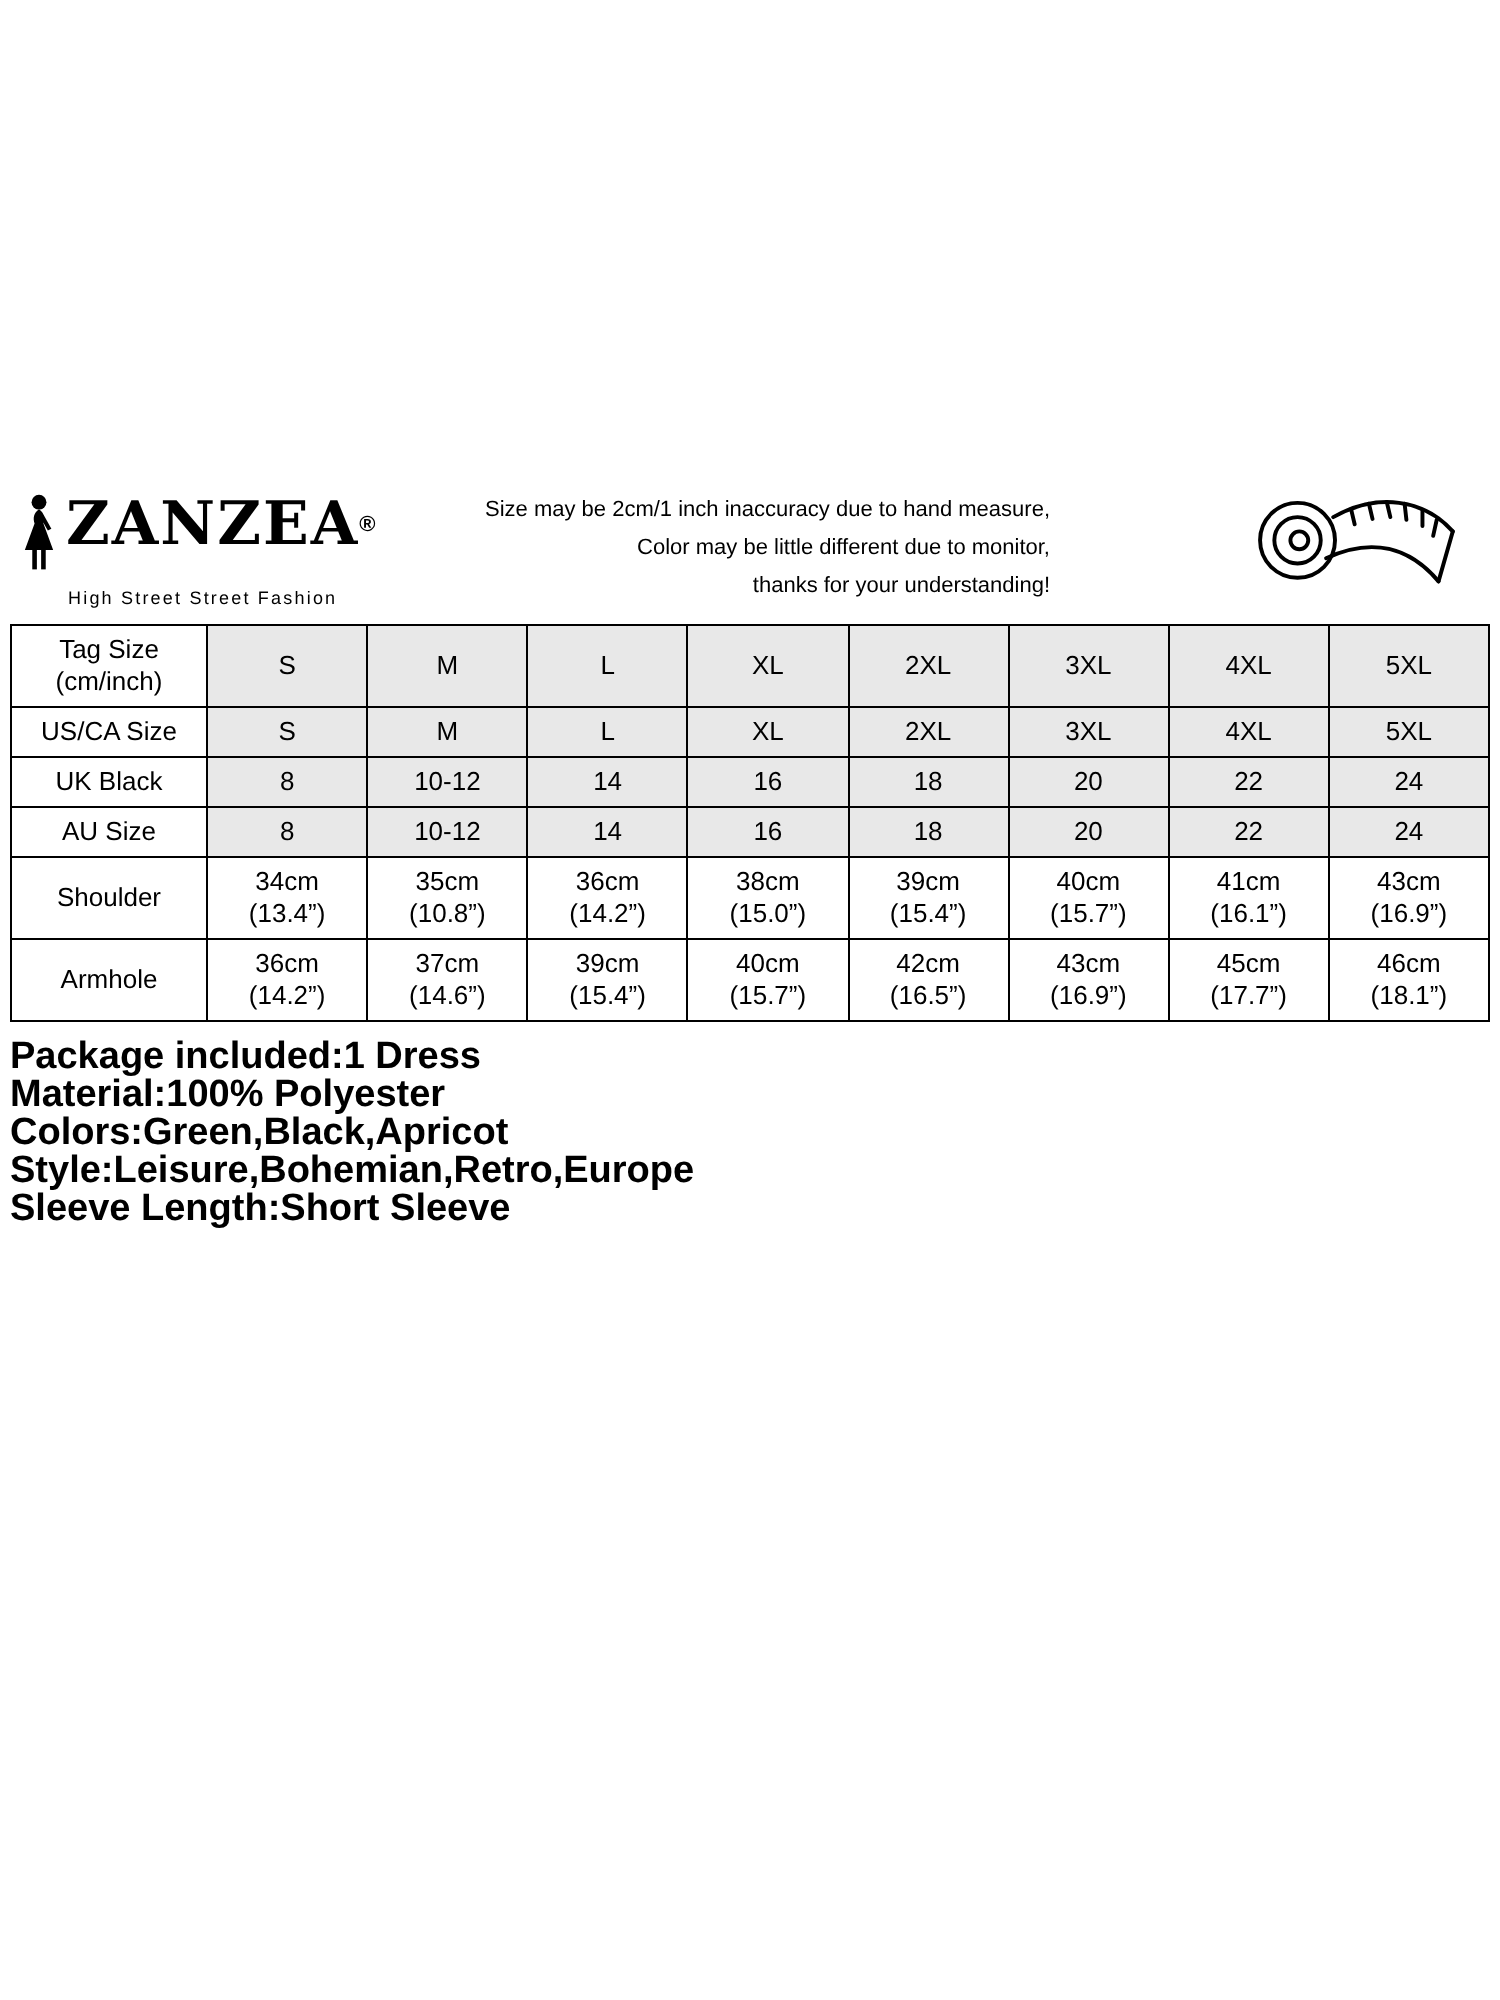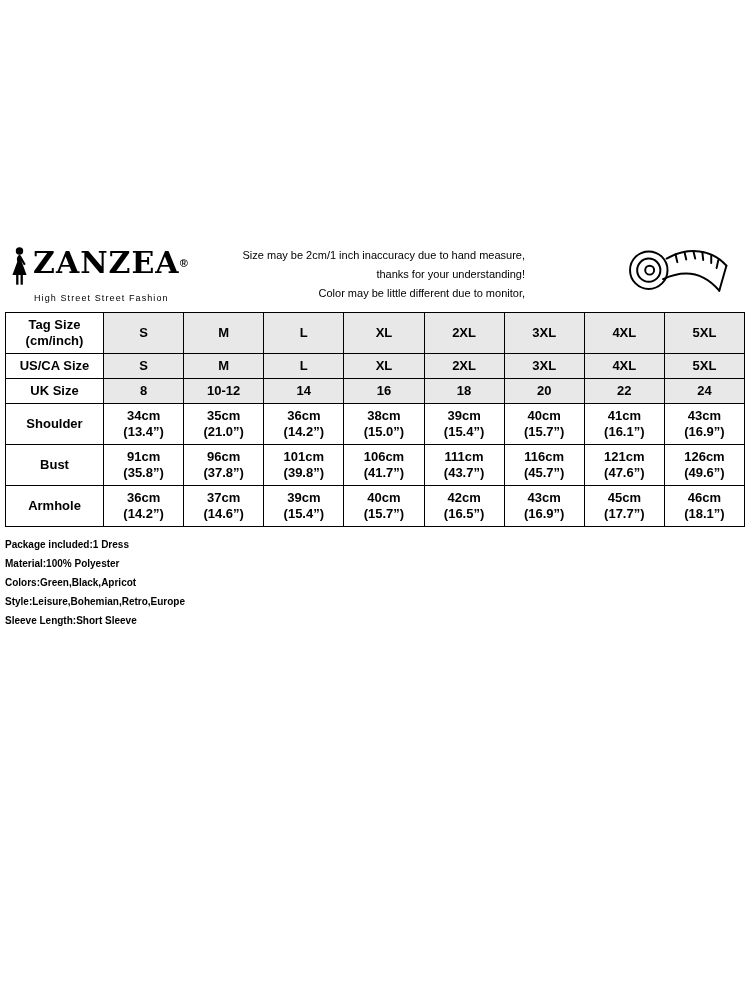--- a/index.html
+++ b/index.html
@@ -28,33 +28,33 @@
   .disclaimer {
     position: absolute; left: 185px; top: 8px; width: 340px;
     text-align: right; font-weight: normal; font-size: 11px; line-height: 19px;
   }
   .tape { position: absolute; right: 12px; top: 0; }
 
   
   table.size-table {
     width: 740px; margin: 4px 5px 0 5px;
     border-collapse: collapse; table-layout: fixed;
-    font-weight: bold; font-size: 13px;
+    font-weight: normal; font-size: 13px;
   }
   table.size-table td {
     border: 1px solid #000;
     text-align: center; vertical-align: middle;
     white-space: pre-line;
     padding: 4px 1px; line-height: 16px;
   }
   td.label-cell { width: 95px; }
   td.shaded { background: #e8e8e8; }
 
   
-  .details { margin: 8px 0 0 5px; font-weight: bold; font-size: 10px; line-height: 19px; }
+  .details { margin: 8px 0 0 5px; font-weight: bold; font-size: 19px; line-height: 19px; }
 </style>
 </head>
 <body>
 
 <div class="page">
   <div class="content">
 
     <div class="header">
 
       <div class="logo-block">
@@ -70,22 +70,22 @@
           </span>
           <span>
             <span class="brand-name">ZANZEA</span><span class="reg">®</span>
           </span>
         </div>
         <div class="tagline">High Street Street Fashion</div>
       </div>
 
       <div class="disclaimer">
         <div>Size may be 2cm/1 inch inaccuracy due to hand measure,</div>
+        <div>Color may be little different due to monitor,</div>
         <div>thanks for your understanding!</div>
-        <div>Color may be little different due to monitor,</div>
       </div>
 
       <div class="tape">
         <svg viewBox="0 0 130 75" width="116" height="67" aria-hidden="true">
           <g fill="none" stroke="#000" stroke-width="2.2" stroke-linecap="round">
             <circle cx="30" cy="36" r="21"></circle>
             <circle cx="30" cy="36" r="13"></circle>
             <circle cx="31" cy="36" r="5"></circle>
             <path d="M50 23 C75 9 101 13 117 31"></path>
             <path d="M46 46 C72 34 93 40 109 59"></path>
@@ -120,67 +120,59 @@
             <td class="shaded">S</td>
             <td class="shaded">M</td>
             <td class="shaded">L</td>
             <td class="shaded">XL</td>
             <td class="shaded">2XL</td>
             <td class="shaded">3XL</td>
             <td class="shaded">4XL</td>
             <td class="shaded">5XL</td>
           </tr>
           <tr>
-            <td class="label-cell">UK Size</td>
+            <td class="label-cell">UK Black</td>
             <td class="shaded">8</td>
             <td class="shaded">10-12</td>
             <td class="shaded">14</td>
             <td class="shaded">16</td>
             <td class="shaded">18</td>
             <td class="shaded">20</td>
             <td class="shaded">22</td>
             <td class="shaded">24</td>
           </tr>
           <tr>
+            <td class="label-cell">AU Size</td>
+            <td class="shaded">8</td>
+            <td class="shaded">10-12</td>
+            <td class="shaded">14</td>
+            <td class="shaded">16</td>
+            <td class="shaded">18</td>
+            <td class="shaded">20</td>
+            <td class="shaded">22</td>
+            <td class="shaded">24</td>
+          </tr>
+          <tr>
             <td class="label-cell">Shoulder</td>
             <td>34cm
 (13.4”)</td>
             <td>35cm
-(21.0”)</td>
+(10.8”)</td>
             <td>36cm
 (14.2”)</td>
             <td>38cm
 (15.0”)</td>
             <td>39cm
 (15.4”)</td>
             <td>40cm
 (15.7”)</td>
             <td>41cm
 (16.1”)</td>
             <td>43cm
 (16.9”)</td>
-          </tr>
-          <tr>
-            <td class="label-cell">Bust</td>
-            <td>91cm
-(35.8”)</td>
-            <td>96cm
-(37.8”)</td>
-            <td>101cm
-(39.8”)</td>
-            <td>106cm
-(41.7”)</td>
-            <td>111cm
-(43.7”)</td>
-            <td>116cm
-(45.7”)</td>
-            <td>121cm
-(47.6”)</td>
-            <td>126cm
-(49.6”)</td>
           </tr>
           <tr>
             <td class="label-cell">Armhole</td>
             <td>36cm
 (14.2”)</td>
             <td>37cm
 (14.6”)</td>
             <td>39cm
 (15.4”)</td>
             <td>40cm

